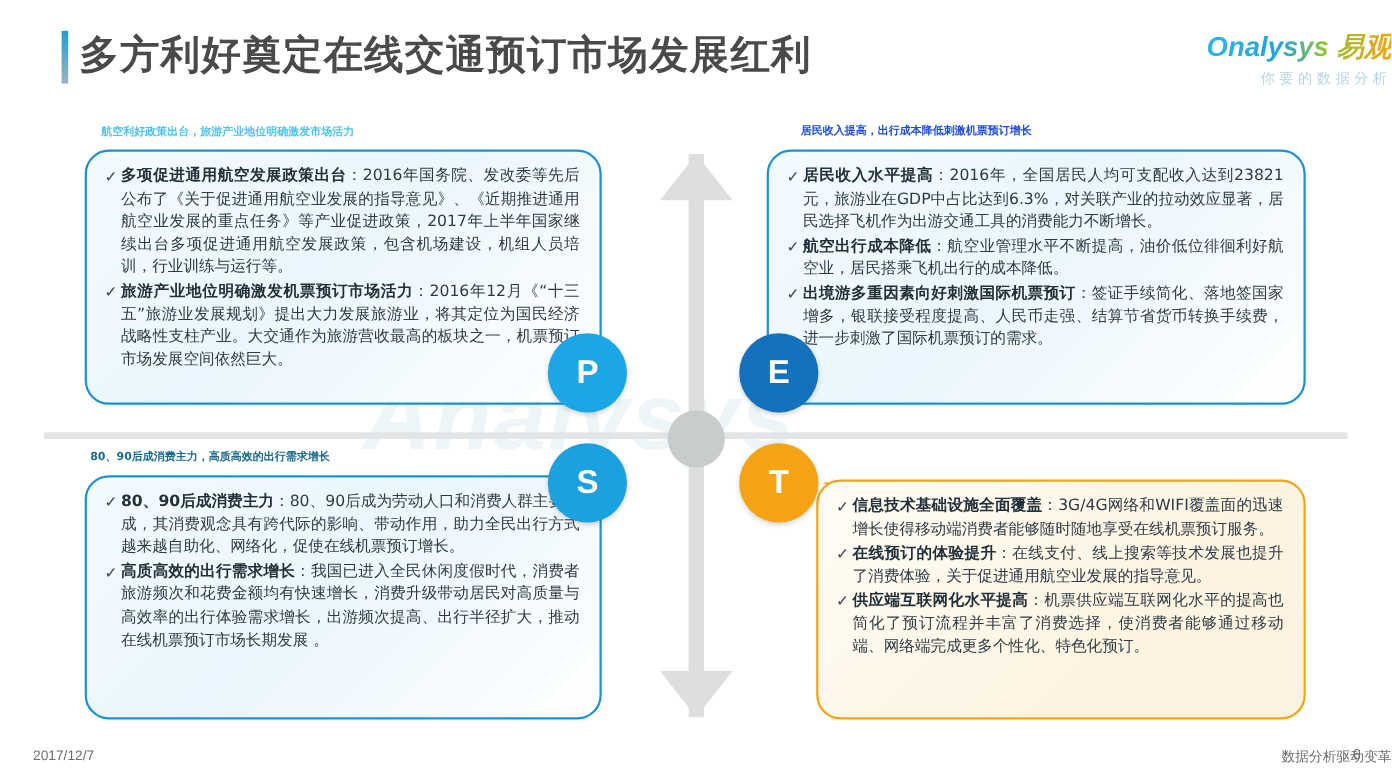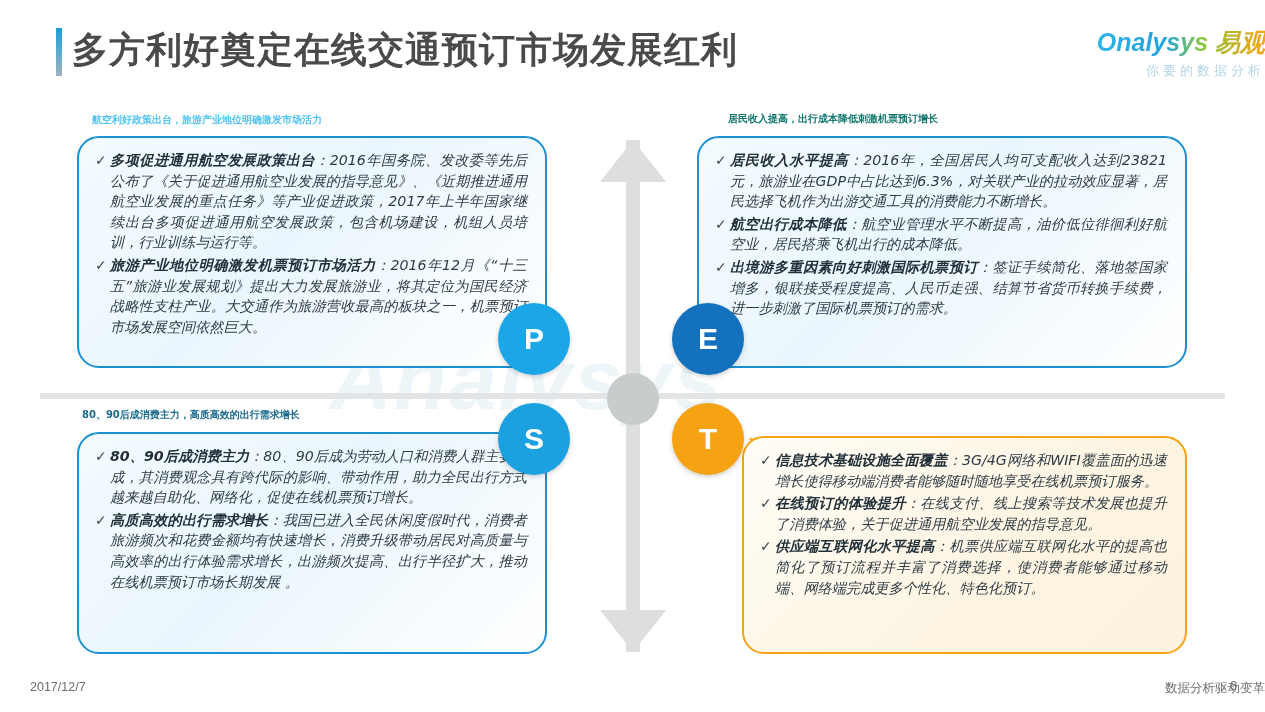--- a/index.html
+++ b/index.html
@@ -82,21 +82,20 @@
   .bullet{
     display:flex;align-items:flex-start;margin-bottom:2px;
   }
   .tick{
     flex:0 0 auto;width:15px;font-size:14px;color:#3b4a56;line-height:20.5px;
   }
   .btext{
     font-size:14.2px;line-height:20.6px;color:#2f3b44;
     font-family:"DejaVu Sans","Liberation Sans",sans-serif;
     text-align:justify;
-    font-style:italic;
   }
   .btext b{font-weight:bold;color:#22303a;}
 
   
   .badge{
     position:absolute;border-radius:50%;
     display:flex;align-items:center;justify-content:center;
     color:#ffffff;font-size:30px;font-weight:bold;
     font-family:"Liberation Sans",sans-serif;
     box-shadow:0 2px 5px rgba(0,0,0,.18);
@@ -135,21 +134,21 @@
     <span class="tick">✓</span>
     <span class="btext"><b>多项促进通用航空发展政策出台</b><span>：2016年国务院、发改委等先后公布了《关于促进通用航空业发展的指导意见》、《近期推进通用航空业发展的重点任务》等产业促进政策，2017年上半年国家继续出台多项促进通用航空发展政策，包含机场建设，机组人员培训，行业训练与运行等。</span></span>
   </div>
   <div class="bullet">
     <span class="tick">✓</span>
     <span class="btext"><b>旅游产业地位明确激发机票预订市场活力</b><span>：2016年12月《“十三五”旅游业发展规划》提出大力发展旅游业，将其定位为国民经济战略性支柱产业。大交通作为旅游营收最高的板块之一，机票预订市场发展空间依然巨大。</span></span>
   </div>
 </div>
 <div class="badge" style="left:498px;top:303px;width:72px;height:72px;background:#1BA6E8;">P</div>
 
-<div class="qhead" style="left:728px;top:112px;color:#0f766e;">居民收入提高，出行成本降低刺激机票预订增长</div>
+<div class="qhead" style="left:728px;top:112px;color:#1d4ed8;">居民收入提高，出行成本降低刺激机票预订增长</div>
 <div class="qbox blue" style="left:697px;top:136px;width:490px;height:232px;">
   <div class="bullet">
     <span class="tick">✓</span>
     <span class="btext"><b>居民收入水平提高</b><span>：2016年，全国居民人均可支配收入达到23821元，旅游业在GDP中占比达到6.3%，对关联产业的拉动效应显著，居民选择飞机作为出游交通工具的消费能力不断增长。</span></span>
   </div>
   <div class="bullet">
     <span class="tick">✓</span>
     <span class="btext"><b>航空出行成本降低</b><span>：航空业管理水平不断提高，油价低位徘徊利好航空业，居民搭乘飞机出行的成本降低。</span></span>
   </div>
   <div class="bullet">

